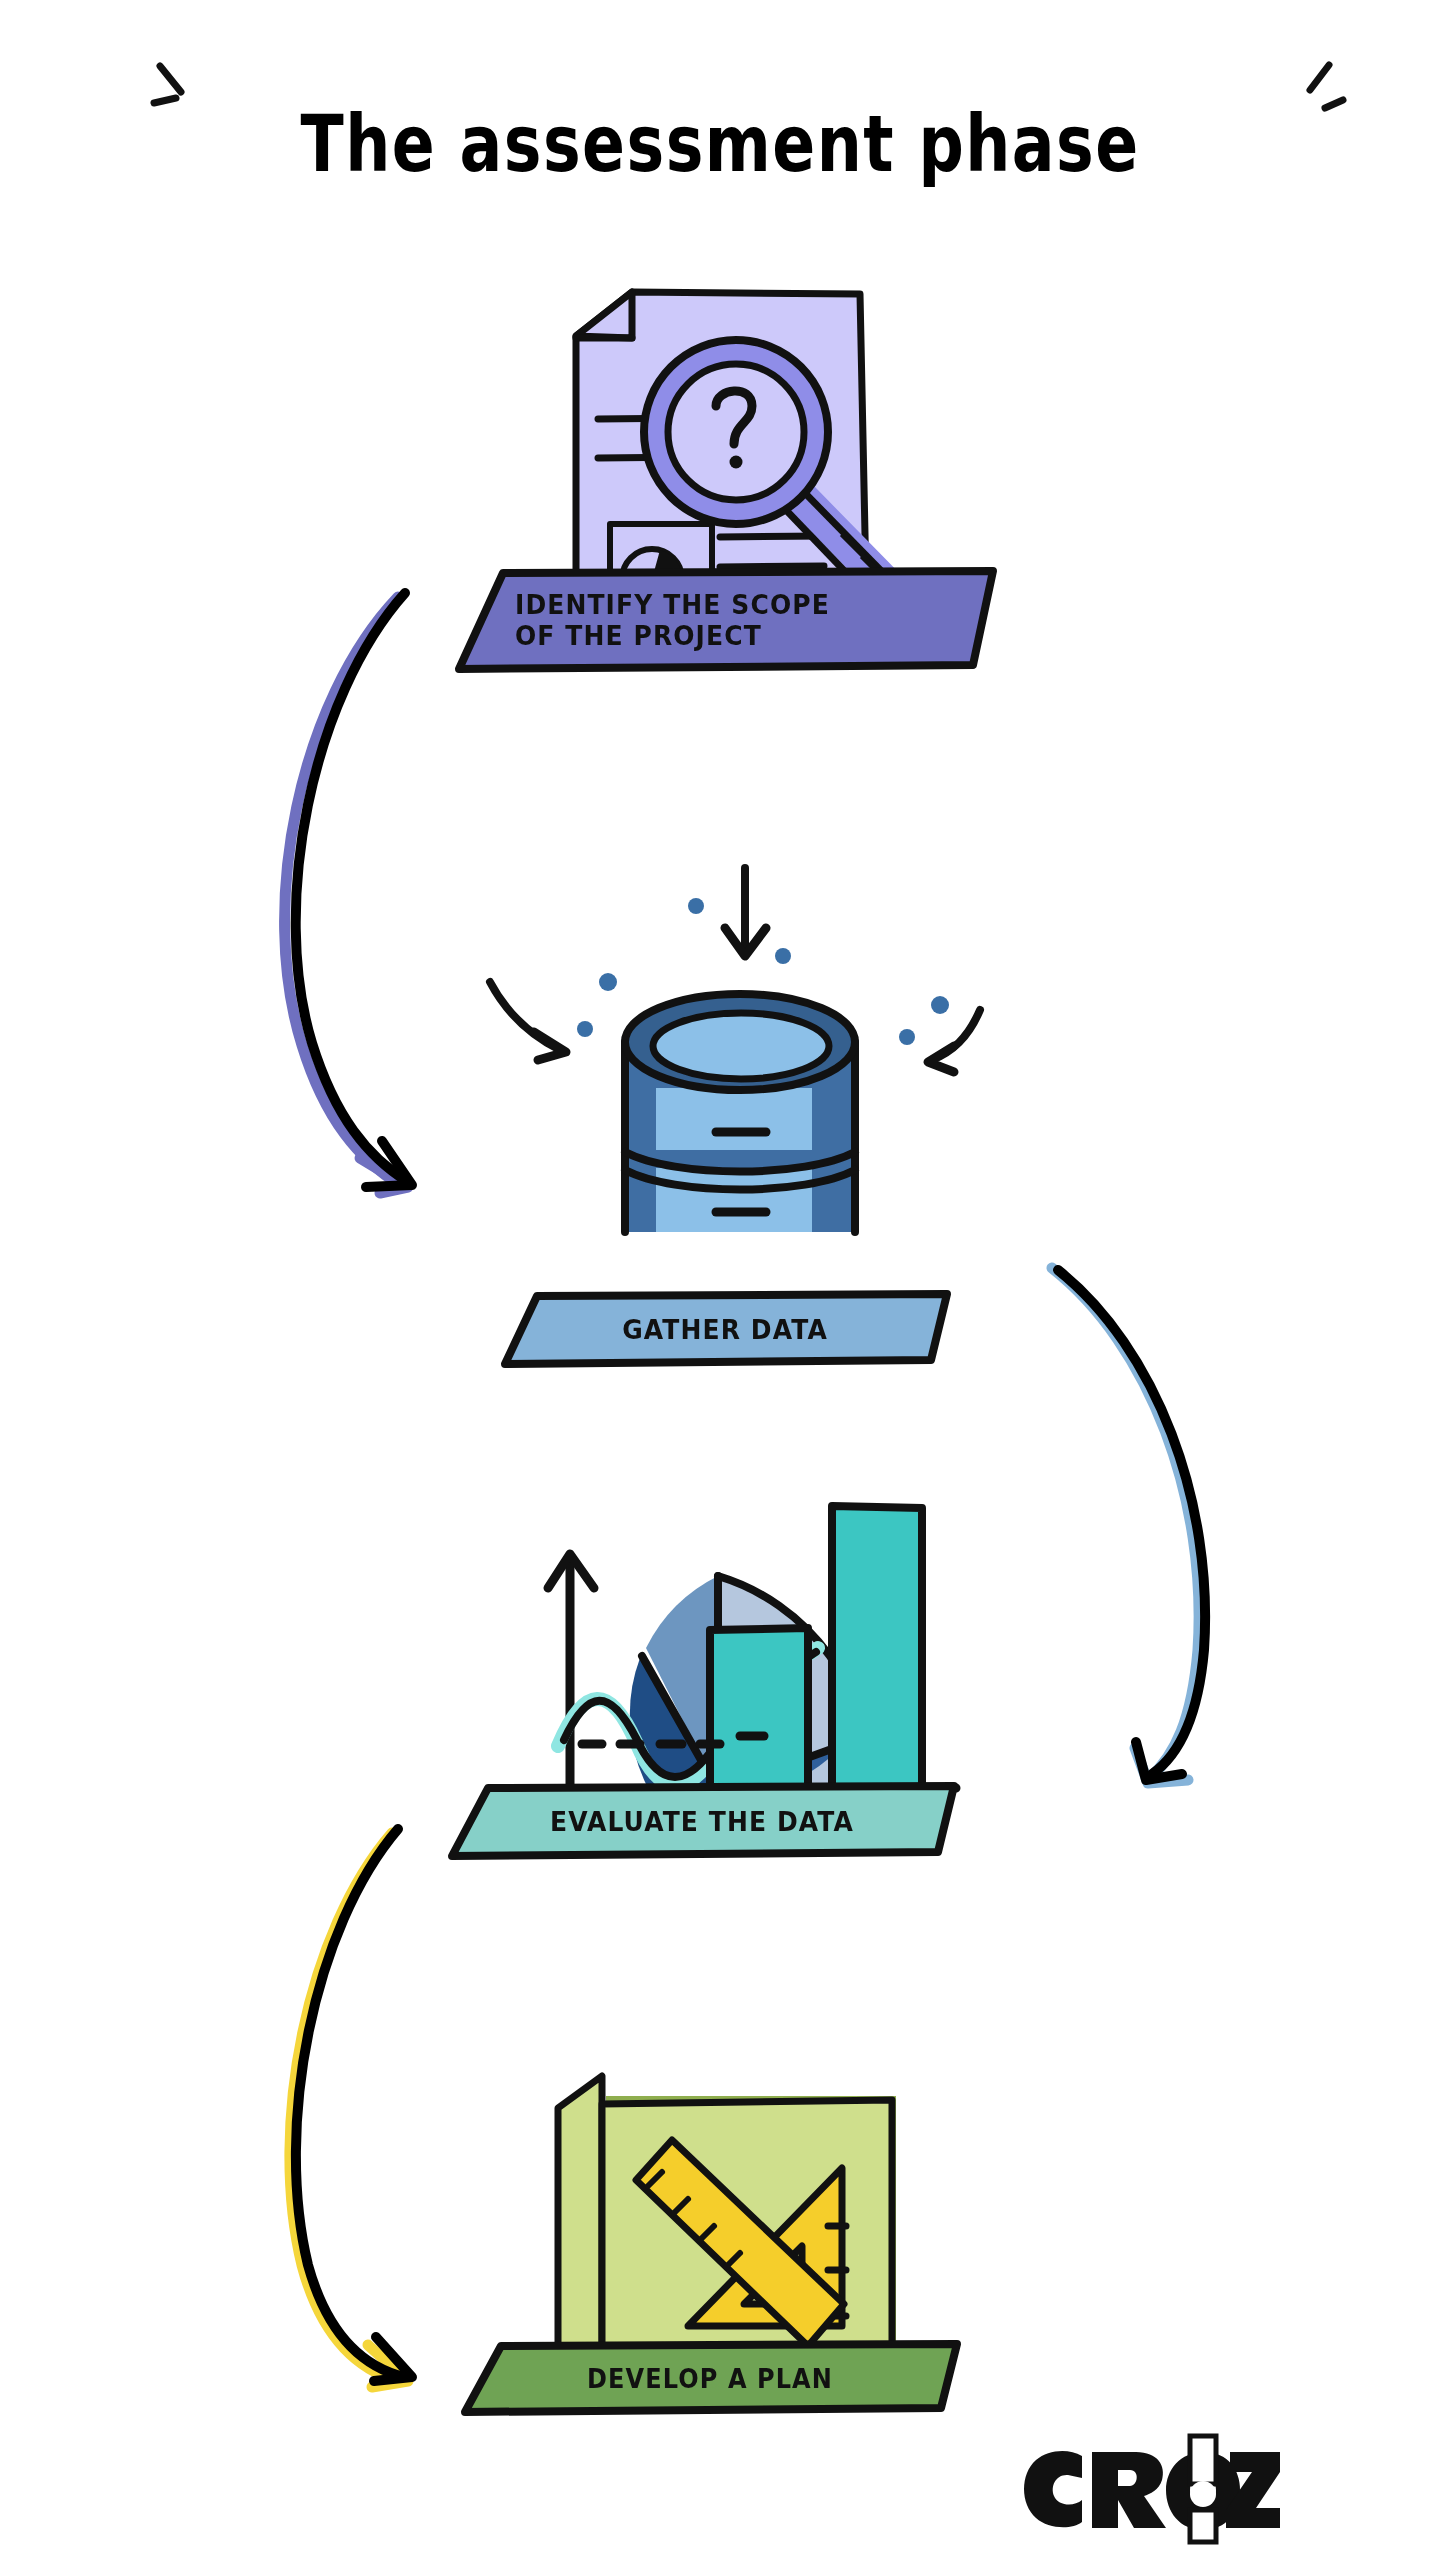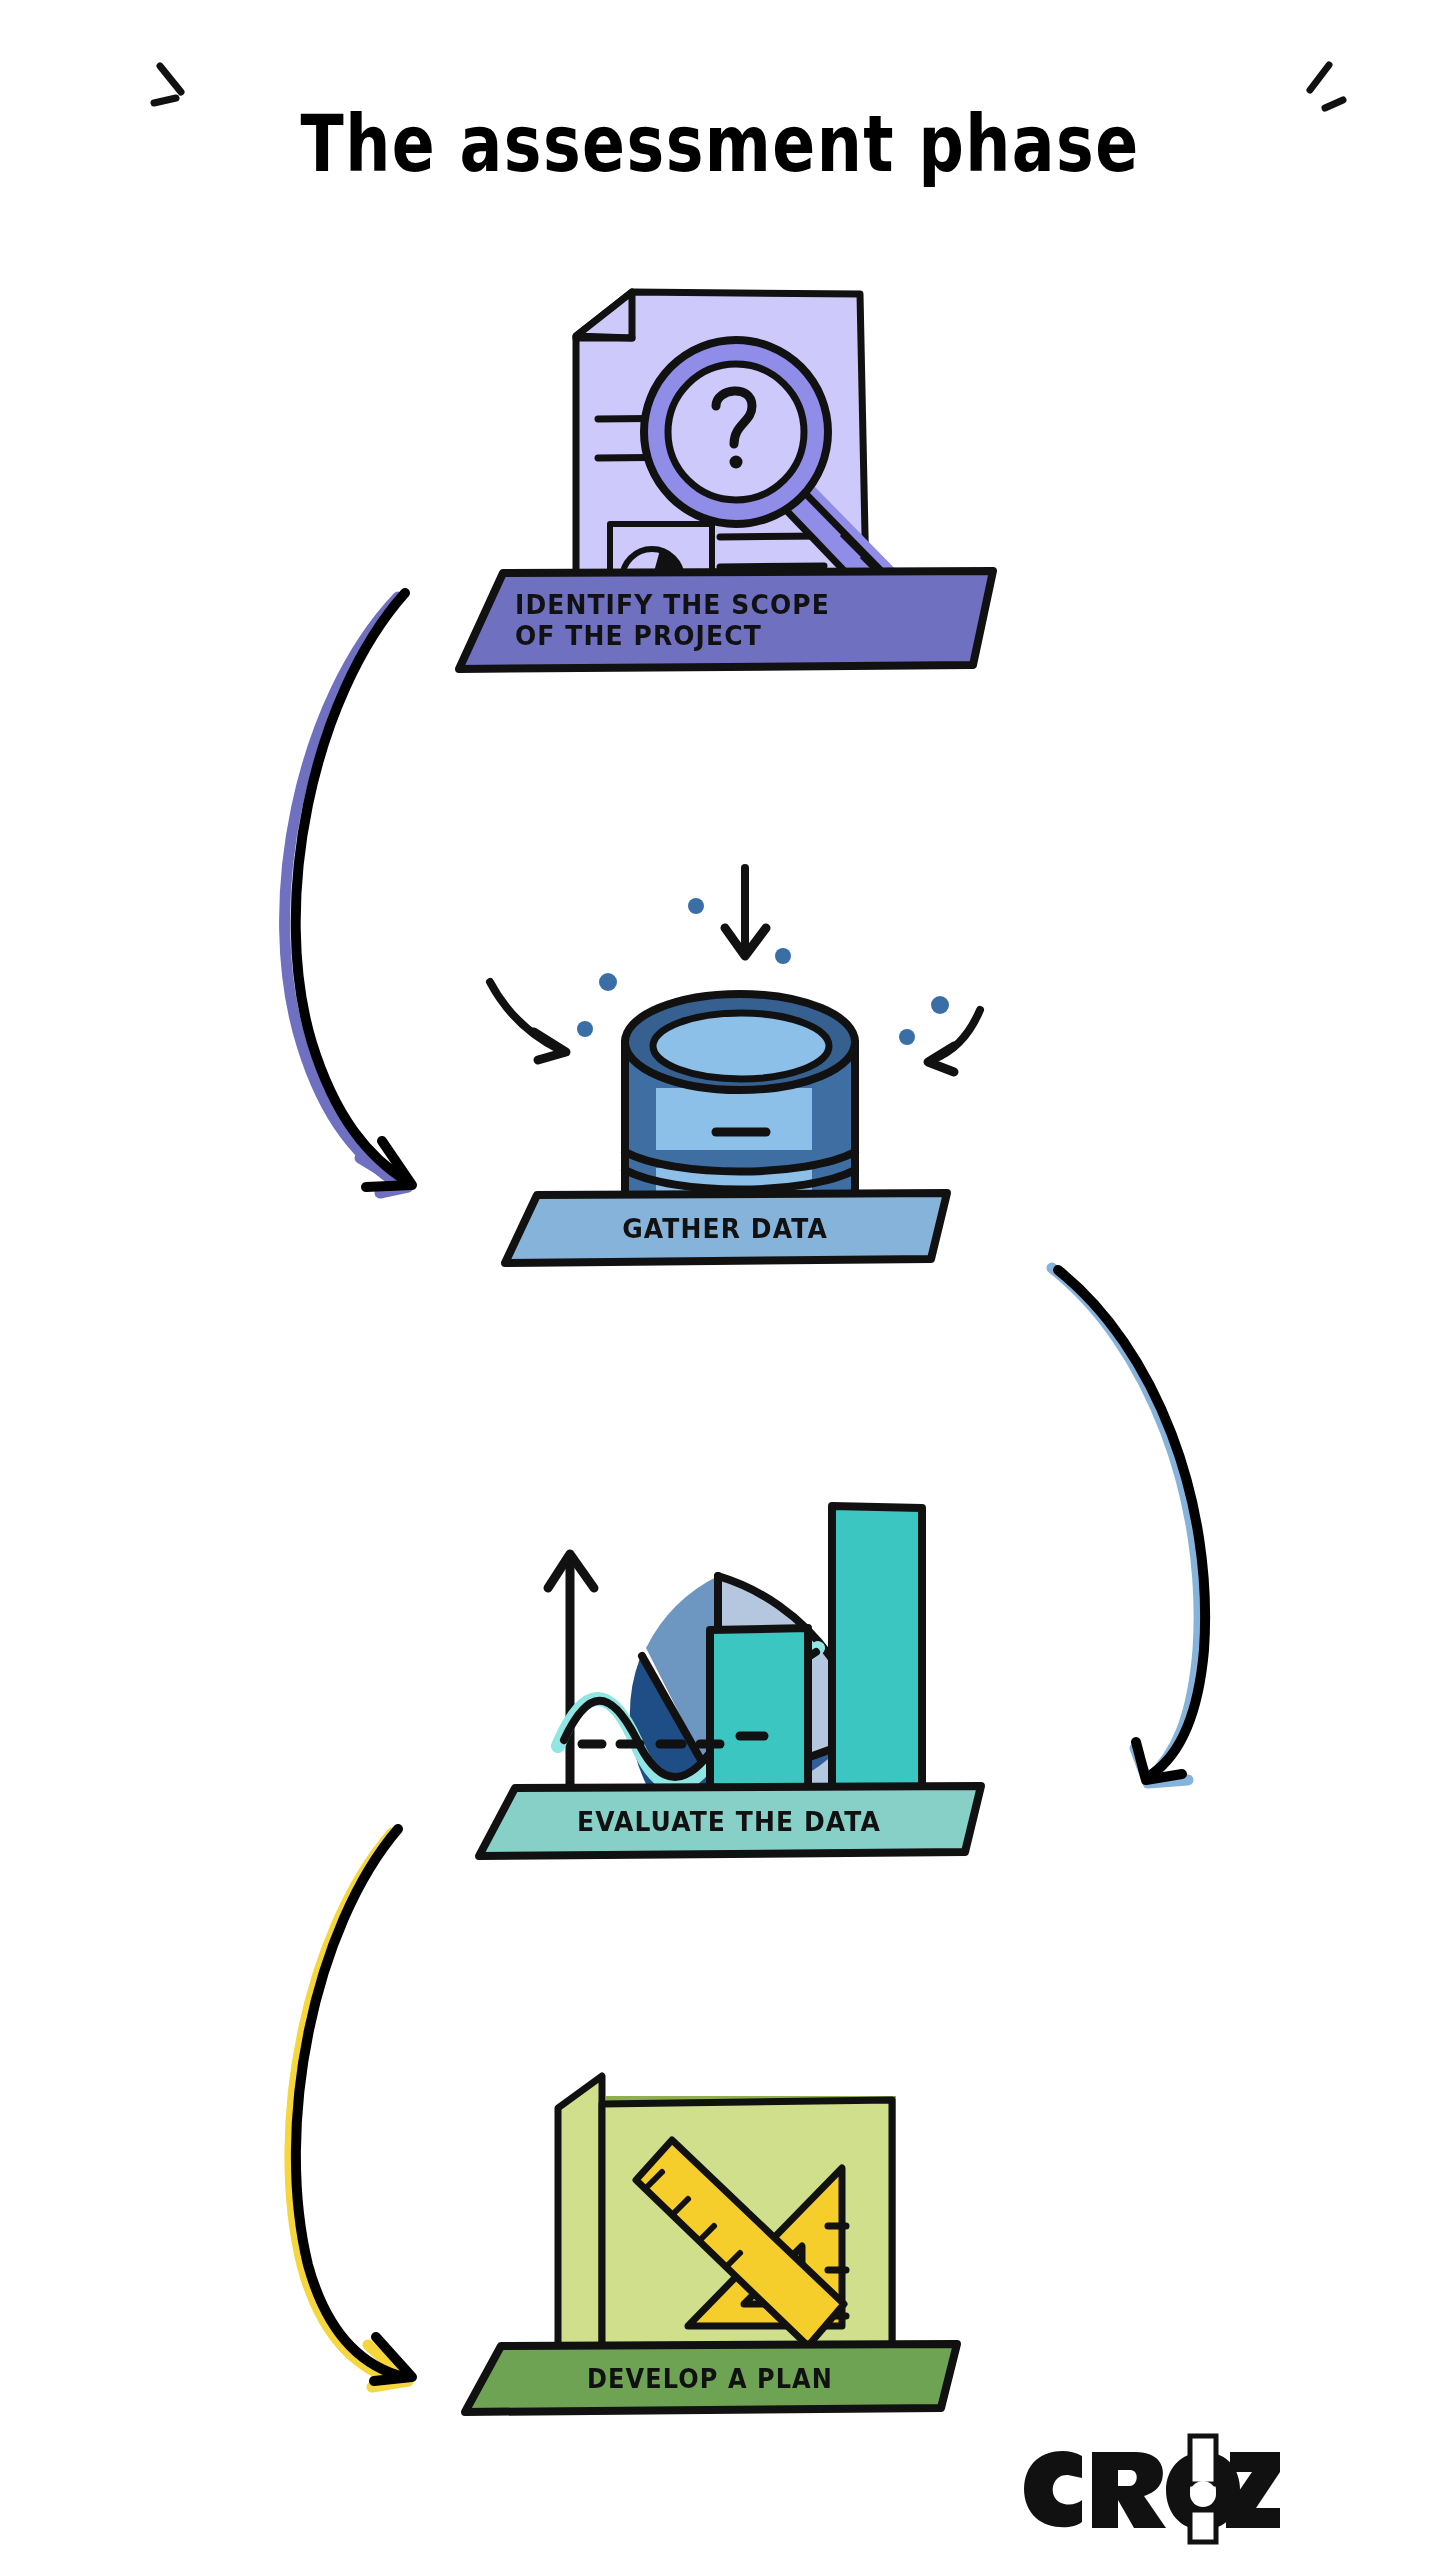--- a/index.html
+++ b/index.html
@@ -201,21 +201,21 @@
     <path d="M165 310 C 215 336, 345 336, 395 310" stroke="#111" stroke-width="8" fill="none" stroke-linecap="round"></path>
 
     <ellipse cx="280" cy="182" rx="115" ry="48" fill="#35608f" stroke="#111" stroke-width="8"></ellipse>
     <ellipse cx="281" cy="186" rx="88" ry="33" fill="#8cc0e8" stroke="#111" stroke-width="7"></ellipse>
 
     <path d="M256 272 L306 272" stroke="#111" stroke-width="9" stroke-linecap="round"></path>
     <path d="M256 352 L306 352" stroke="#111" stroke-width="9" stroke-linecap="round"></path>
   </svg>
 </div>
 
-<div class="banner b2" style="left:495px; top:1189px; width:460px; height:80px;text-decoration:underline;">
+<div class="banner b2" style="left:495px; top:1290px; width:460px; height:80px;text-decoration:underline;">
   <svg width="460" height="80" viewBox="0 0 460 80" style="position:absolute;left:0;top:0;">
     <path d="M42 6 L452 4 L436 70 L10 74 Z" fill="#85b3d9" stroke="#111" stroke-width="8" stroke-linejoin="round"></path>
   </svg>
   <div class="banner-text">
     <span>GATHER DATA</span>
   </div>
 </div>
 
 <div class="illus-wrap" style="left:540px; top:1488px;">
   <svg width="420" height="330" viewBox="0 0 420 330">
@@ -246,21 +246,21 @@
     <path d="M42 256 L62 256" stroke="#111" stroke-width="9" stroke-linecap="round"></path>
     <path d="M80 256 L100 256" stroke="#111" stroke-width="9" stroke-linecap="round"></path>
     <path d="M120 256 L142 256" stroke="#111" stroke-width="9" stroke-linecap="round"></path>
     <path d="M160 256 L180 256" stroke="#111" stroke-width="9" stroke-linecap="round"></path>
     <path d="M200 248 L224 248" stroke="#111" stroke-width="9" stroke-linecap="round"></path>
 
     <path d="M10 302 L416 300" stroke="#111" stroke-width="9" stroke-linecap="round"></path>
   </svg>
 </div>
 
-<div class="banner b3" style="left:469px; top:1782px; width:520px; height:80px;">
+<div class="banner b3" style="left:442px; top:1782px; width:520px; height:80px;">
   <svg width="520" height="80" viewBox="0 0 520 80" style="position:absolute;left:0;top:0;">
     <path d="M46 6 L512 4 L496 70 L10 74 Z" fill="#86d0c8" stroke="#111" stroke-width="8" stroke-linejoin="round"></path>
   </svg>
   <div class="banner-text">
     <span>EVALUATE THE DATA</span>
   </div>
 </div>
 
 <div class="illus-wrap" style="left:540px; top:2058px;">
   <svg width="380" height="310" viewBox="0 0 380 310">

